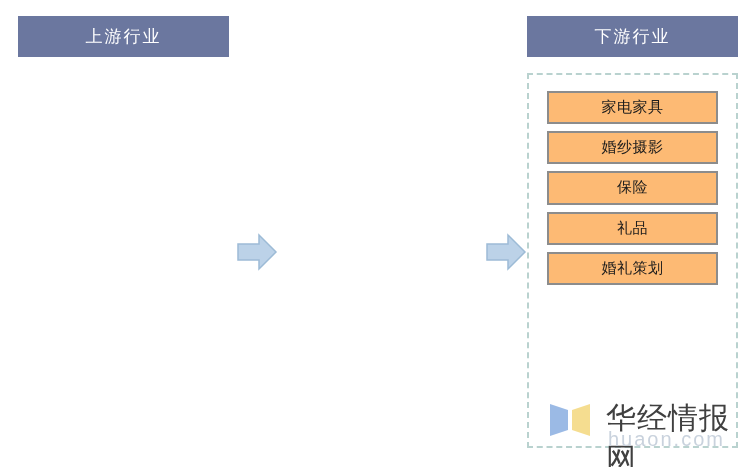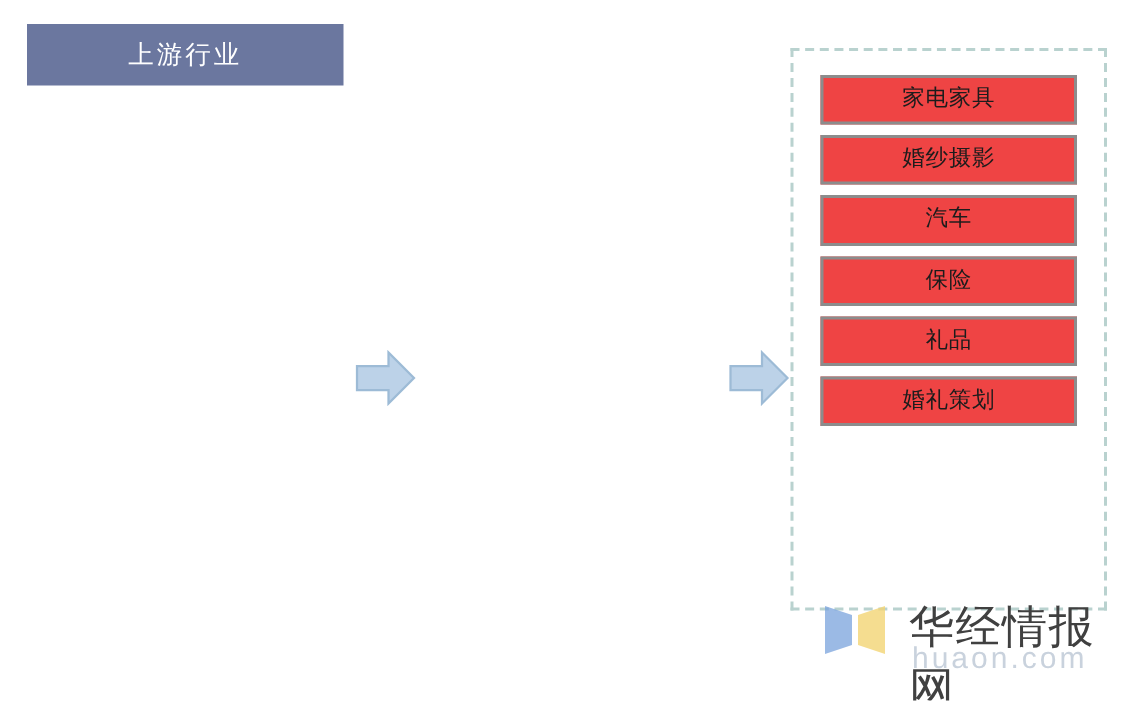--- a/index.html
+++ b/index.html
@@ -59,21 +59,21 @@
   .node-list {
     display: flex;
     flex-direction: column;
     gap: 9px;
     width: 100%;
   }
   .node-list.tight { gap: 7px; }
 
   .node {
     border: 2px solid #8c8c8c;
-    background: #ef4444;
+    background: #fdba74;
     color: #1c1c1c;
     text-align: center;
     font-size: 15px;
     line-height: 1.28;
     padding: 5px 4px;
     box-sizing: border-box;
     min-height: 30px;
     display: flex;
     align-items: center;
     justify-content: center;
@@ -148,25 +148,25 @@
   </div>
 
 
   <div class="arrow arrow-2">
     <svg viewBox="0 0 42 40" width="42" height="40" aria-hidden="true">
       <polygon points="2,12 23,12 23,3 40,20 23,37 23,28 2,28" fill="#bcd2e8" stroke="#9dbbd6" stroke-width="1.5"></polygon>
     </svg>
   </div>
 
   <div class="column col-downstream">
+    <div class="col-header">下游行业</div>
     <div class="col-body align-start">
       <div class="node-list tight">
         <div class="node">家电家具</div>
         <div class="node">婚纱摄影</div>
-        <div class="node">汽车</div>
         <div class="node">保险</div>
         <div class="node">礼品</div>
         <div class="node">婚礼策划</div>
       </div>
     </div>
   </div>
 
   <div class="watermark">
     <div class="wm-logo">
       <svg viewBox="0 0 56 40" width="56" height="40" aria-hidden="true">

